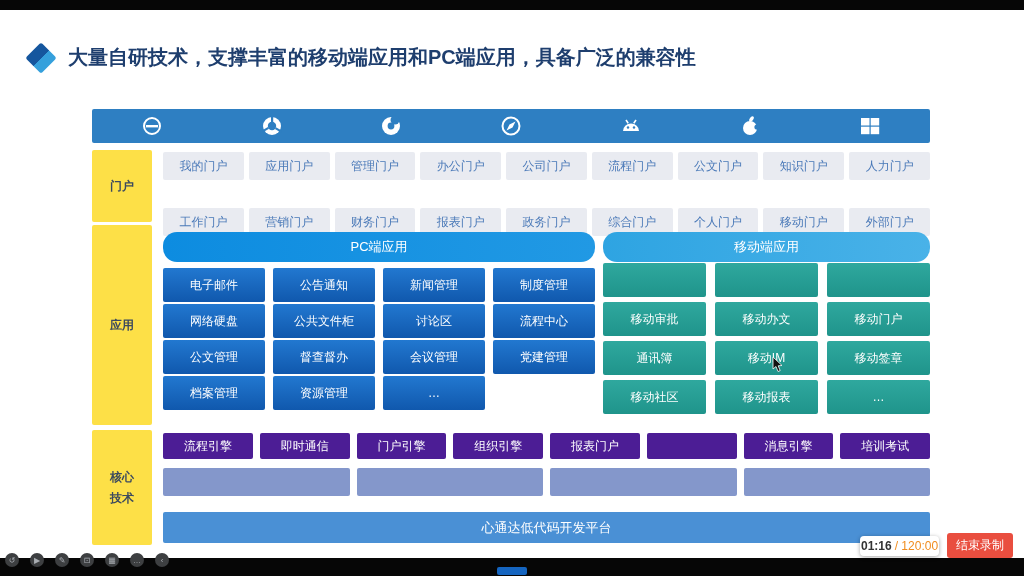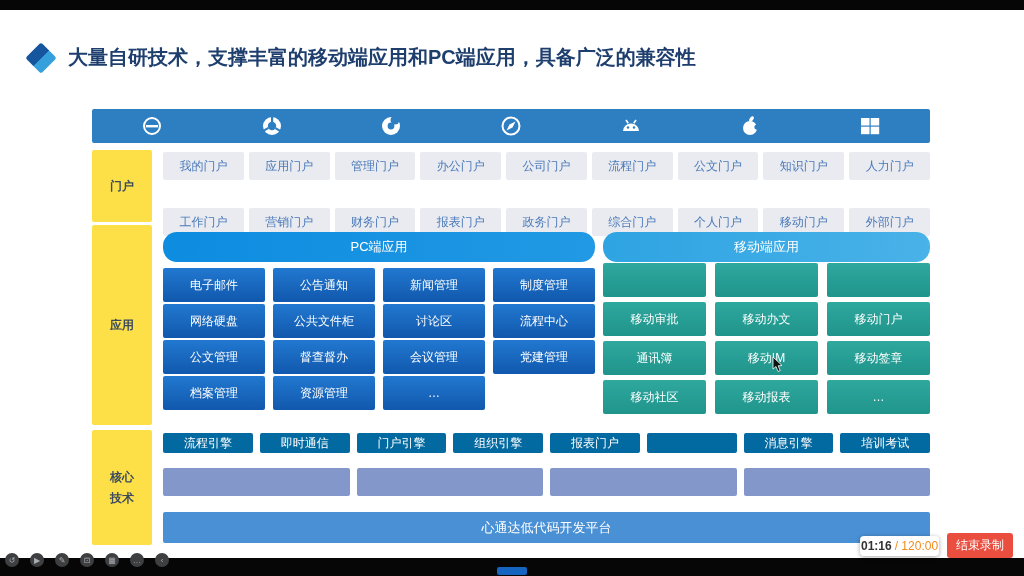--- a/index.html
+++ b/index.html
@@ -24,21 +24,21 @@
   .p-btn{flex:1;height:28px;background:#e9ebf1;color:#4a79b8;font-size:12px;display:flex;align-items:center;justify-content:center;border-radius:2px}
   .hdr{position:absolute;top:123px;height:30px;color:#fff;font-size:13px;display:flex;align-items:center;justify-content:center;border-radius:14px}
   .hdr-pc{left:71px;width:432px;background:linear-gradient(90deg,#0d8ce0,#2199e4)}
   .hdr-mobile{left:511px;width:327px;background:linear-gradient(90deg,#2ea4e2,#49b2e8)}
   .pc-grid{position:absolute;left:71px;top:159px;width:432px;display:grid;grid-template-columns:repeat(4,1fr);gap:2px 8px}
   .mobile-grid{position:absolute;left:511px;top:154px;width:327px;display:grid;grid-template-columns:repeat(3,1fr);gap:5px 9px}
   .cell{height:34px;color:#fff;font-size:12px;display:flex;align-items:center;justify-content:center;border-radius:2px}
   .pc-cell{background:linear-gradient(180deg,#2278d0,#1058ad)}
   .m-cell{background:linear-gradient(180deg,#2fa89e,#1f948b)}
   .core-row1{position:absolute;left:71px;top:324px;width:767px;display:flex;gap:7px}
-  .core-btn{flex:1;height:20px;background:#0369a1;color:#fff;font-size:12px;display:flex;align-items:center;justify-content:center;border-radius:2px}
+  .core-btn{flex:1;height:26px;background:#4c1d95;color:#fff;font-size:12px;display:flex;align-items:center;justify-content:center;border-radius:2px}
   .core-row2{position:absolute;left:71px;top:359px;width:767px;display:flex;gap:7px}
   .core-bar{flex:1;height:28px;background:#8497cb;border-radius:2px}
   .platform-row{position:absolute;left:71px;top:403px;width:767px;height:31px;background:#4a90d5;color:#fff;font-size:13px;display:flex;align-items:center;justify-content:center;border-radius:2px}
   
   .recorder{position:absolute;left:860px;top:533px;display:flex;gap:8px;align-items:center;z-index:5}
   .timer{background:#fff;border-radius:4px;padding:3px 1px;font-size:12px;box-shadow:0 1px 4px rgba(0,0,0,.35);white-space:nowrap}
   .t-cur{color:#333;font-weight:bold}
   .t-tot{color:#f08c1e;margin-left:3px}
   .stop-btn{background:#e94e3f;color:#fff;font-size:12px;padding:4px 9px;border-radius:3px;border:none;white-space:nowrap}
   

